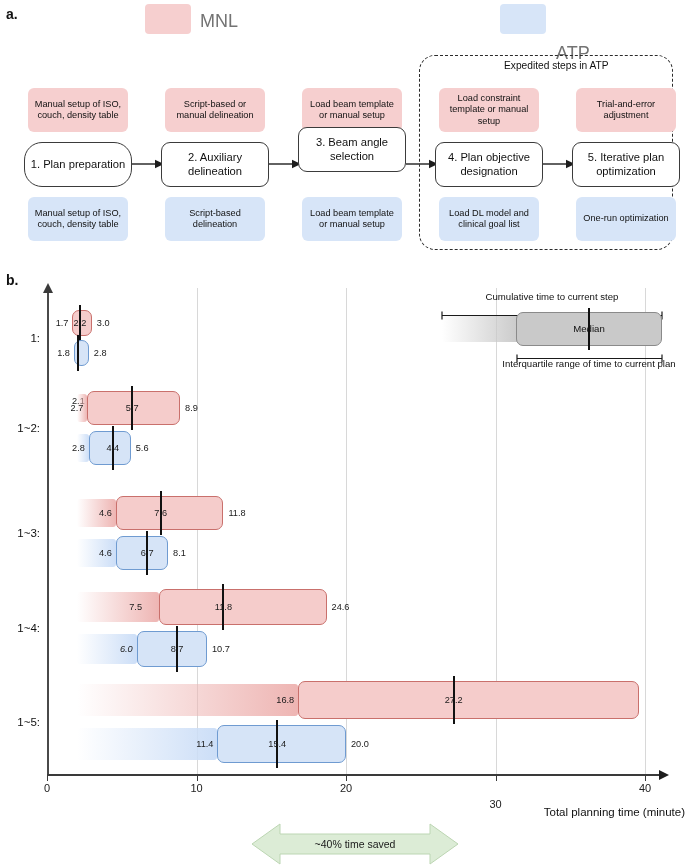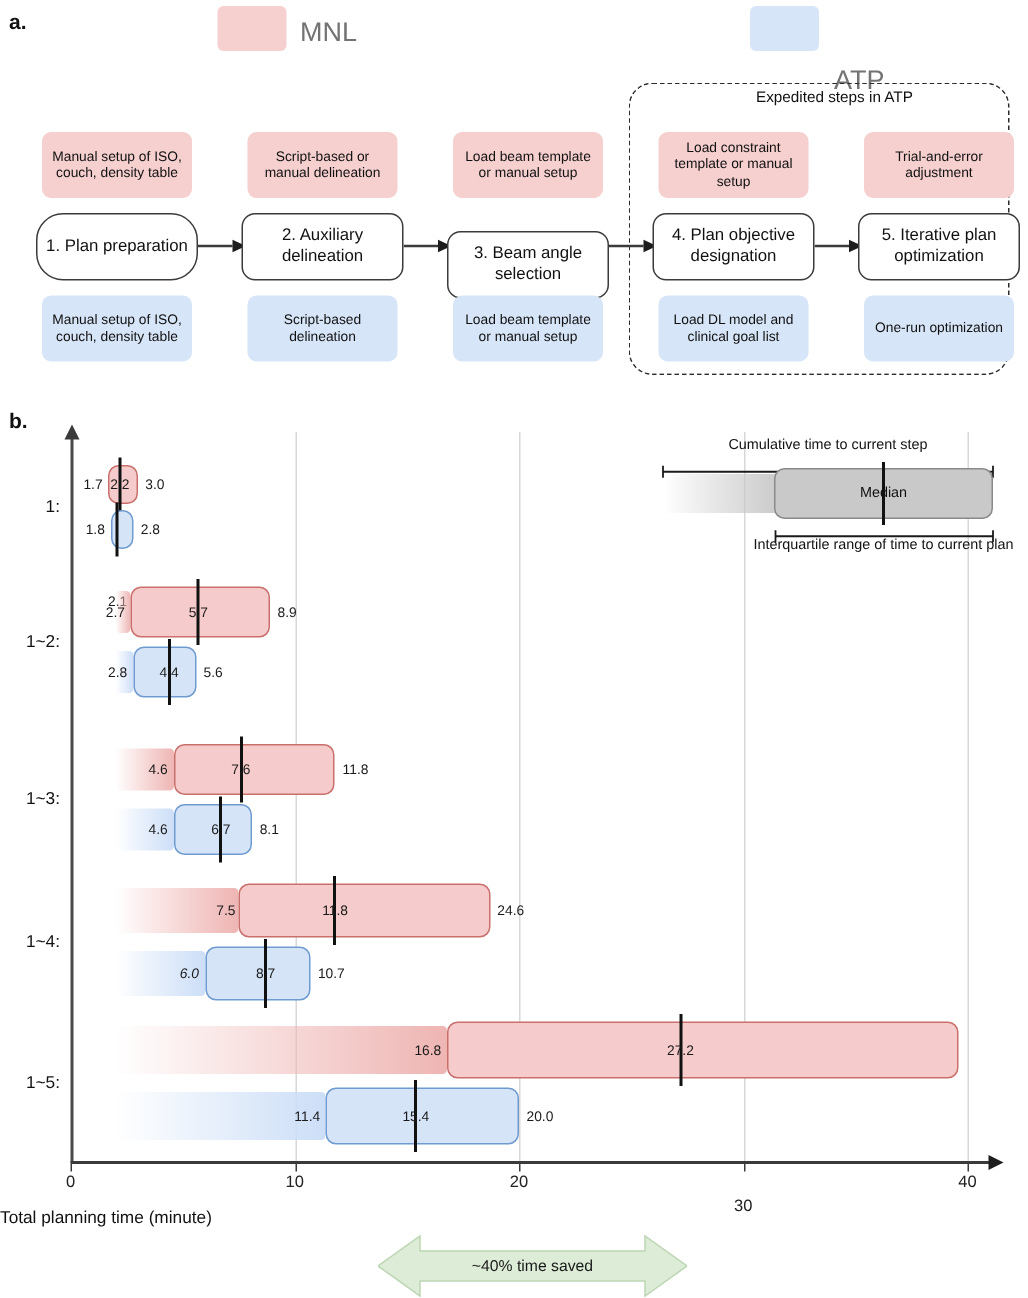--- a/index.html
+++ b/index.html
@@ -45,21 +45,21 @@
     border-bottom:10px solid #3a3a3a;}
   .xaxis{position:absolute;height:1.6px;background:#3a3a3a;}
   .xaxis-head{position:absolute;width:0;height:0;
     border-top:5.5px solid transparent;border-bottom:5.5px solid transparent;
     border-left:10px solid #1d1d1d;}
   .xtick{position:absolute;width:1px;height:5px;background:#3a3a3a;}
   .xticklabel{position:absolute;font-size:11px;color:#222;text-align:center;
     transform:translateX(-50%);}
   .ylabel{position:absolute;font-size:11.5px;color:#111;text-align:right;
     transform:translateY(-50%);}
-  .xaxis-title{position:absolute;font-size:11.5px;color:#111;text-align:left;width:100%;}
+  .xaxis-title{position:absolute;font-size:11.5px;color:#111;text-align:right;width:100%;}
 
   .fade{position:absolute;border-radius:3px;}
   .fade.mnl{background:linear-gradient(to right,rgba(238,170,170,0),#eeb5b3);}
   .fade.atp{background:linear-gradient(to right,rgba(200,220,248,0),#ccdef7);}
   .box{position:absolute;box-sizing:border-box;border-radius:7px;}
   .box.mnl{background:#f5cccb;border:1.3px solid #c9706c;}
   .box.atp{background:#d6e4f7;border:1.3px solid #6f9bd1;}
   .median{position:absolute;width:2.2px;background:#111;}
   .val{position:absolute;font-size:9.2px;color:#1a1a1a;white-space:nowrap;
     transform:translateY(-50%);}
@@ -112,21 +112,21 @@
 <div class="note atp" style="left:165px;top:197px;width:100px;height:44px;">Script-based delineation</div>
 
 <div class="arrow" style="left:269px;top:159px;width:32px;">
   <svg width="32" height="10" viewBox="0 0 32 10">
     <line x1="0" y1="5" x2="23" y2="5" stroke="#3b3b3b" stroke-width="1.6"></line>
     <polygon points="23,0.8 32,5 23,9.2" fill="#1d1d1d"></polygon>
   </svg>
 </div>
 
 <div class="note mnl" style="left:302px;top:88px;width:100px;height:44px;">Load beam template or manual setup</div>
-<div class="flowbox" style="left:298px;top:154px;width:108px;height:45px;">3. Beam angle selection</div>
+<div class="flowbox" style="left:298px;top:127px;width:108px;height:45px;">3. Beam angle selection</div>
 <div class="note atp" style="left:302px;top:197px;width:100px;height:44px;">Load beam template or manual setup</div>
 
 <div class="arrow" style="left:406px;top:159px;width:32px;">
   <svg width="32" height="10" viewBox="0 0 32 10">
     <line x1="0" y1="5" x2="23" y2="5" stroke="#3b3b3b" stroke-width="1.6"></line>
     <polygon points="23,0.8 32,5 23,9.2" fill="#1d1d1d"></polygon>
   </svg>
 </div>
 
 <div class="note mnl" style="left:439px;top:88px;width:100px;height:44px;">Load constraint template or manual setup</div>
@@ -212,21 +212,21 @@
       <div class="val right" style="left: 228.41px; top: 243px;">11.8</div>
       <div class="fade atp" style="left: 76.9px; width: 38.87px; top: 269px; height: 28px;"></div>
       <div class="box atp" style="left: 115.77px; width: 52.325px; top: 266px; height: 34px;"></div>
       <div class="median" style="left: 146.065px; top: 261px; height: 44px;"></div>
       <div class="val left" style="left: 111.77px; top: 283px;">4.6</div>
       <div class="val mid" style="left: 147.165px; top: 283px;">6.7</div>
       <div class="val right" style="left: 173.095px; top: 283px;">8.1</div>
       <div class="fade mnl" style="left: 76.9px; width: 82.225px; top: 322px; height: 30px;"></div>
       <div class="box mnl" style="left: 159.125px; width: 167.44px; top: 319px; height: 36px;"></div>
       <div class="median" style="left: 222.31px; top: 314px; height: 46px;"></div>
-      <div class="val left" style="left: 157px; top: 337px;">7.5</div>
+      <div class="val left" style="left: 142px; top: 337px;">7.5</div>
       <div class="val mid" style="left: 223.41px; top: 337px;">11.8</div>
       <div class="val right" style="left: 331.565px; top: 337px;">24.6</div>
       <div class="fade atp" style="left: 76.9px; width: 59.8px; top: 364px; height: 30px;"></div>
       <div class="box atp" style="left: 136.7px; width: 70.265px; top: 361px; height: 36px;"></div>
       <div class="median" style="left: 175.965px; top: 356px; height: 46px;"></div>
       <div class="val left" style="left: 132.7px; top: 379px; font-style: italic;">6.0</div>
       <div class="val mid" style="left: 177.065px; top: 379px;">8.7</div>
       <div class="val right" style="left: 211.965px; top: 379px;">10.7</div>
       <div class="fade mnl" style="left: 76.9px; width: 221.26px; top: 414px; height: 32px;"></div>
       <div class="box mnl" style="left: 298.16px; width: 340.86px; top: 411px; height: 38px;"></div>

